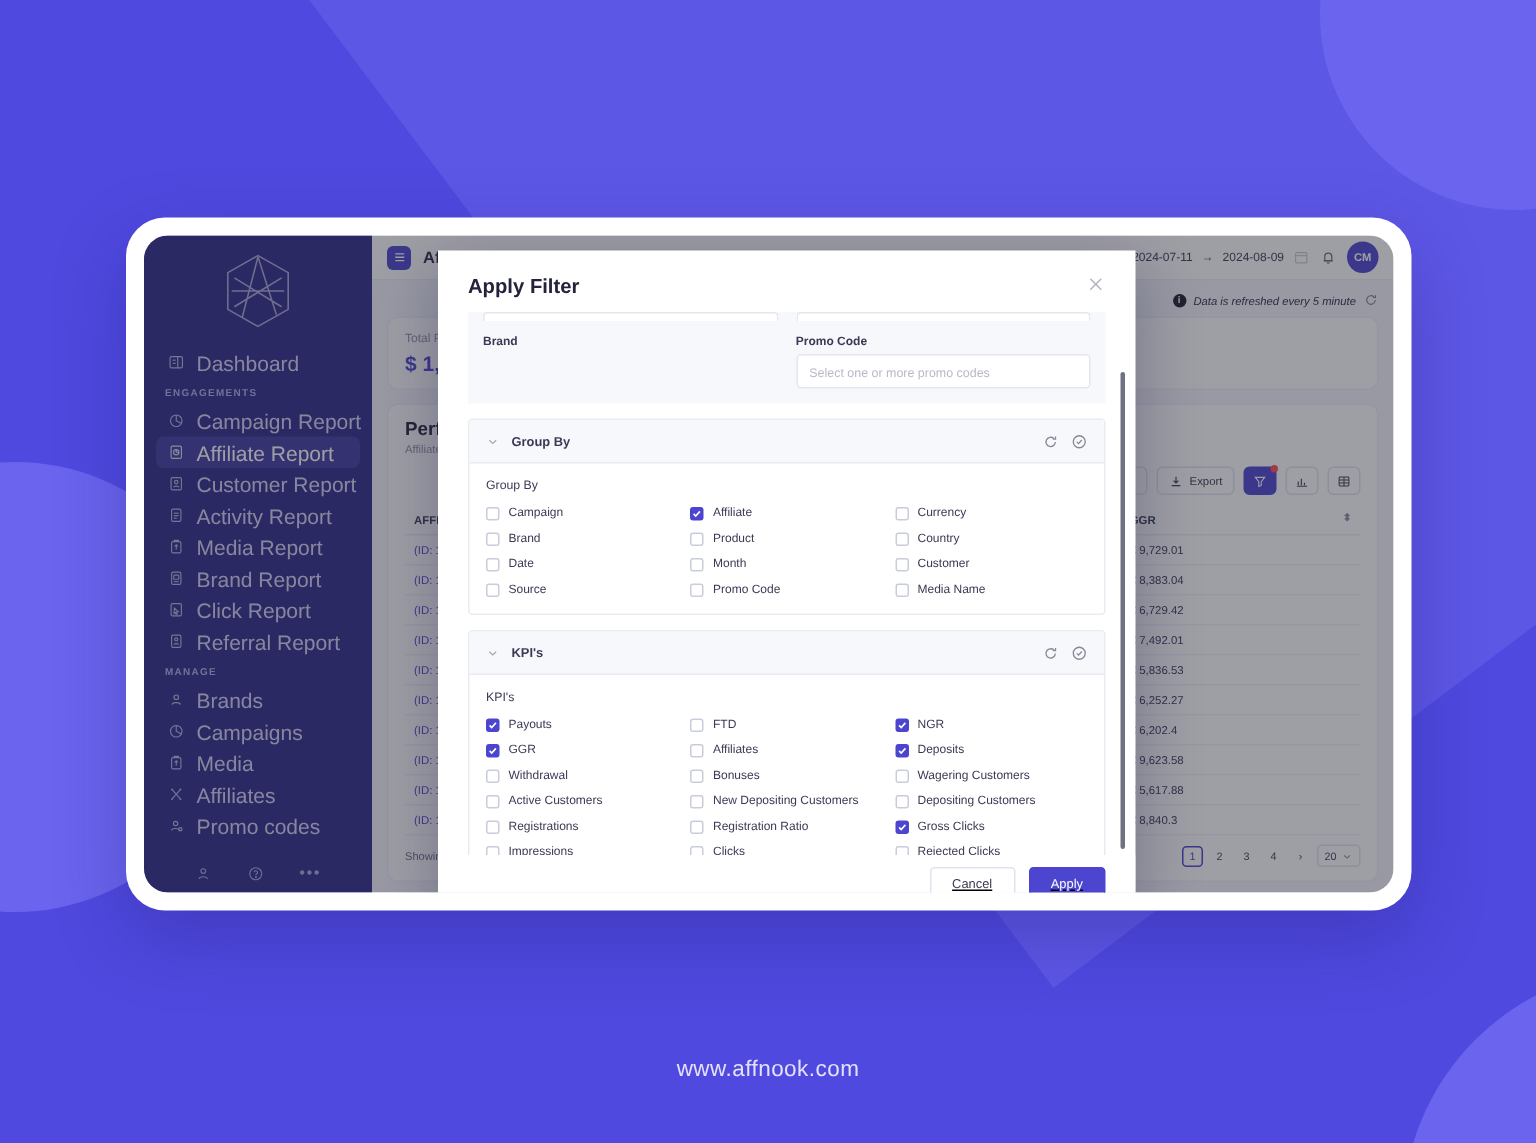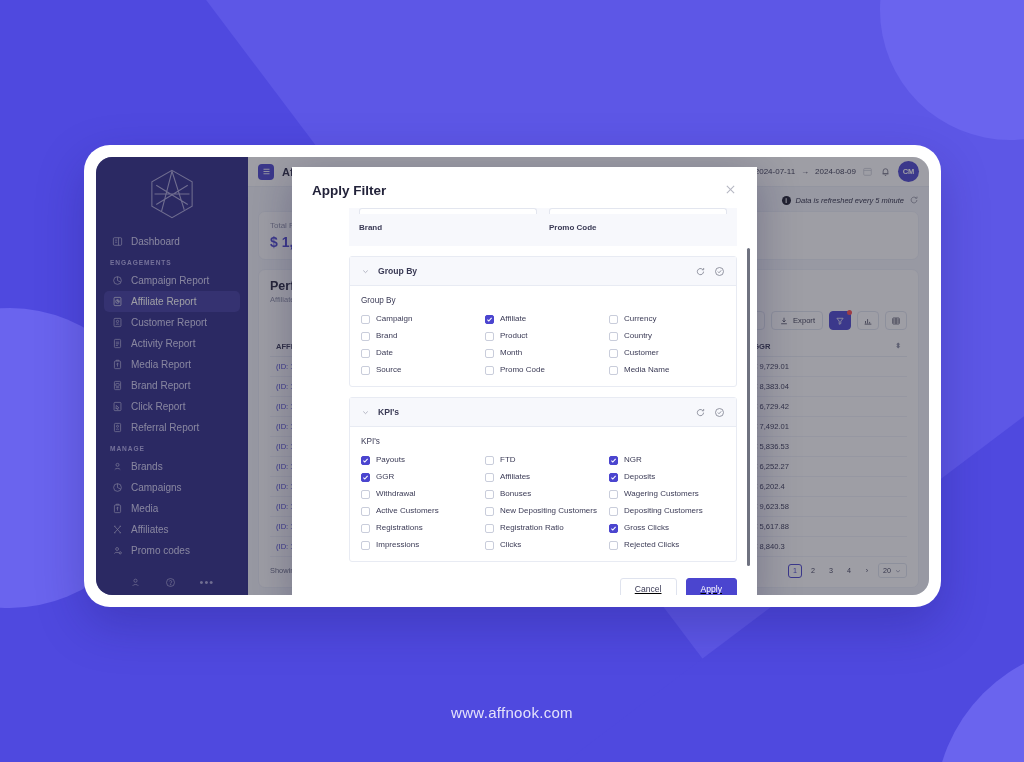--- a/index.html
+++ b/index.html
@@ -66,21 +66,21 @@
   .logo-wrap { height: 74px; display: flex; align-items: center; justify-content: center; }
   .logo-hex { width: 56px; height: 56px; opacity: .78; }
   .nav { flex: 1; padding: 0 8px; overflow: hidden; }
   .nav-section {
     font-size: 6.6px; letter-spacing: .9px; color: #b2adea;
     padding: 7px 0 4px 6px; font-weight: 600;
   }
   .nav-item {
     display: flex; align-items: center; gap: 8px;
     height: 21px; padding: 0 8px; border-radius: 5px;
-    color: #d7d4f5; font-size: 10px; white-space: nowrap;
+    color: #d7d4f5; font-size: 14px; white-space: nowrap;
   }
   .nav-item.active { background: #403ba0; color: #ffffff; }
   .nav-item .ic { width: 11px; height: 11px; flex: 0 0 11px; opacity: .82; display:block; }
   .sidebar-bottom {
     height: 26px; display: flex; align-items: center; justify-content: space-around;
     padding: 0 22px; color: #cbc7f1;
   }
   .sidebar-bottom .ic { width: 11px; height: 11px; opacity: .8; }
   .dots { font-size: 11px; line-height: 6px; letter-spacing: 1px; opacity:.8; }
 
@@ -186,21 +186,21 @@
     box-shadow: 0 10px 40px rgba(20,15,70,.3);
     display: flex; flex-direction: column;
     overflow: hidden;
   }
   .modal-head {
     padding: 16px 20px 10px 20px; display:flex; align-items:flex-start;
   }
   .modal-title { font-size: 13.5px; font-weight: 700; color: #23233a; }
   .modal-close { margin-left:auto; width:13px; height:13px; opacity:.5; }
   .modal-body {
-    flex: 1; overflow: hidden; padding: 0 20px 0 20px; position: relative; margin-left: 37px;
+    flex: 1; overflow: hidden; padding: 0 20px 0 20px; position: relative;
   }
   .mb-inner { position: relative; }
   .scroll-thumb {
     position:absolute; right: 7px; top: 40px; width: 3.5px; height: 318px;
     border-radius: 2px; background: #6f7280;
   }
 
   .field-row { display: flex; gap: 12px; background: #f7f8fc; padding: 9px 10px 10px 10px; }
   .field { flex: 1; min-width: 0; }
   .field-label { font-size: 8px; color: #3a3a55; font-weight: 600; margin-bottom: 4px; }
@@ -614,20 +614,21 @@
           <div></div>
           <div></div>
         </div>
 
         <div class="field-row">
           <div class="field">
             <div class="field-label">Brand</div>
           </div>
           <div class="field">
             <div class="field-label">Promo Code</div>
+            <div class="field-input">Select one or more promo codes</div>
           </div>
         </div>
 
         <div class="section">
           <div class="section-head">
             <svg class="chev" viewBox="0 0 16 16" fill="none" stroke="#6b6e85" stroke-width="1.4">
                   <path d="M4 6.2 L8 10 L12 6.2"></path>
                 </svg>
             <span class="section-title">Group By</span>
             <span class="section-acts">

